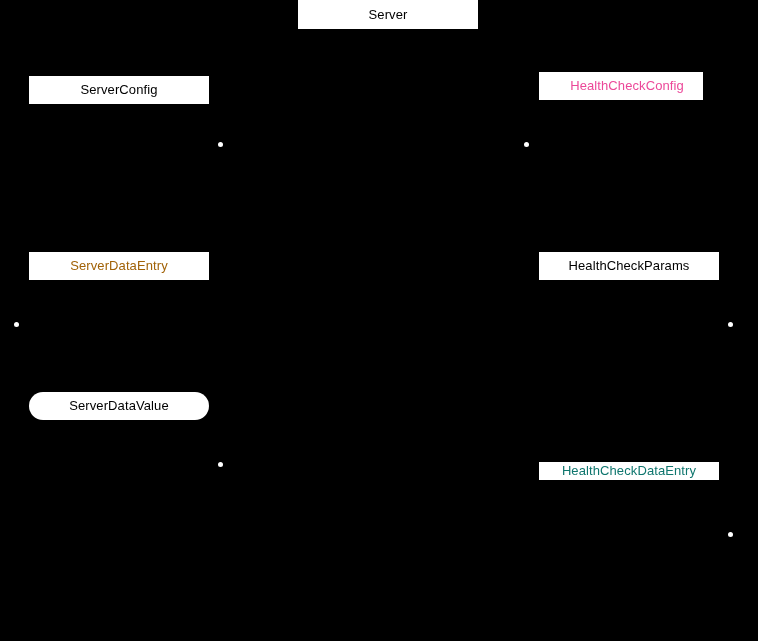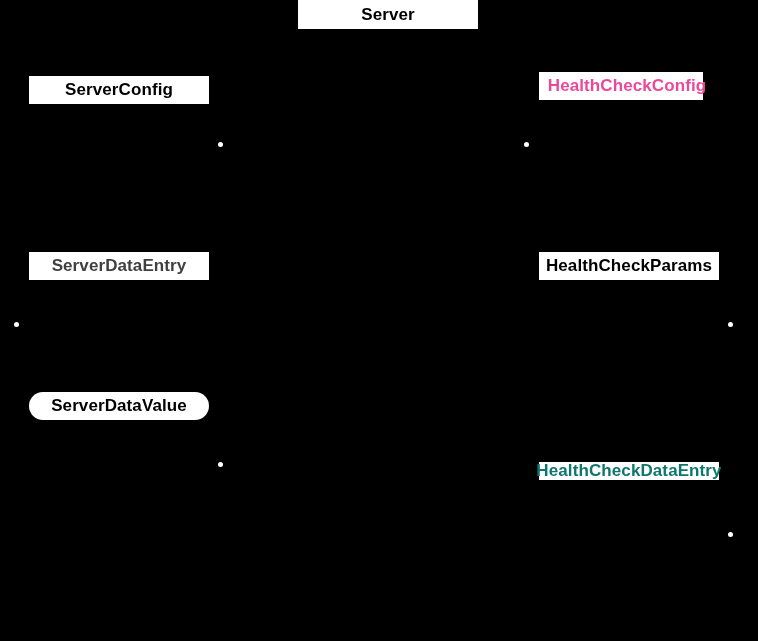--- a/index.html
+++ b/index.html
@@ -20,22 +20,22 @@
   }
   .node-box {
     position: absolute;
     box-sizing: border-box;
     background: #ffffff;
     color: #000000;
     display: flex;
     align-items: center;
     justify-content: center;
     font-family: "Liberation Sans", sans-serif;
-    font-size: 17px;
-    font-weight: 700;
+    font-size: 13px;
+    font-weight: 400;
     line-height: 1;
     letter-spacing: 0.1px;
     white-space: nowrap;
     user-select: none;
     text-align: center;
   }
   .node-label {
     display: block;
     padding-bottom: 1px;
   }
@@ -51,21 +51,21 @@
 <div id="diagram-canvas" style="width: 758px; height: 641px; background: rgb(0, 0, 0);">
     <div class="node-box" style="left: 298px; top: 0px; width: 180px; height: 29px; background: rgb(255, 255, 255); color: rgb(0, 0, 0);">
       <span class="node-label">Server</span>
     </div>
     <div class="node-box" style="left: 29px; top: 76px; width: 180px; height: 28px; background: rgb(255, 255, 255); color: rgb(0, 0, 0);">
       <span class="node-label">ServerConfig</span>
     </div>
     <div class="node-box" style="left: 539px; top: 72px; width: 164px; height: 28px; background: rgb(255, 255, 255); color: #ec4899; padding-left: 12px;">
       <span class="node-label">HealthCheckConfig</span>
     </div>
-    <div class="node-box" style="left: 29px; top: 252px; width: 180px; height: 28px; background: rgb(255, 255, 255); color: #404040;">
+    <div class="node-box" style="left: 29px; top: 252px; width: 180px; height: 28px; background: rgb(255, 255, 255); color: #a16207;">
       <span class="node-label">ServerDataEntry</span>
     </div>
     <div class="node-box" style="left: 539px; top: 252px; width: 180px; height: 28px; background: rgb(255, 255, 255); color: rgb(0, 0, 0);">
       <span class="node-label">HealthCheckParams</span>
     </div>
     <div class="node-box" style="left: 29px; top: 392px; width: 180px; height: 28px; background: rgb(255, 255, 255); color: rgb(0, 0, 0); border-radius: 14px;">
       <span class="node-label">ServerDataValue</span>
     </div>
     <div class="node-box" style="left: 539px; top: 462px; width: 180px; height: 18px; background: rgb(255, 255, 255); color: #0f766e;">
       <span class="node-label">HealthCheckDataEntry</span>

